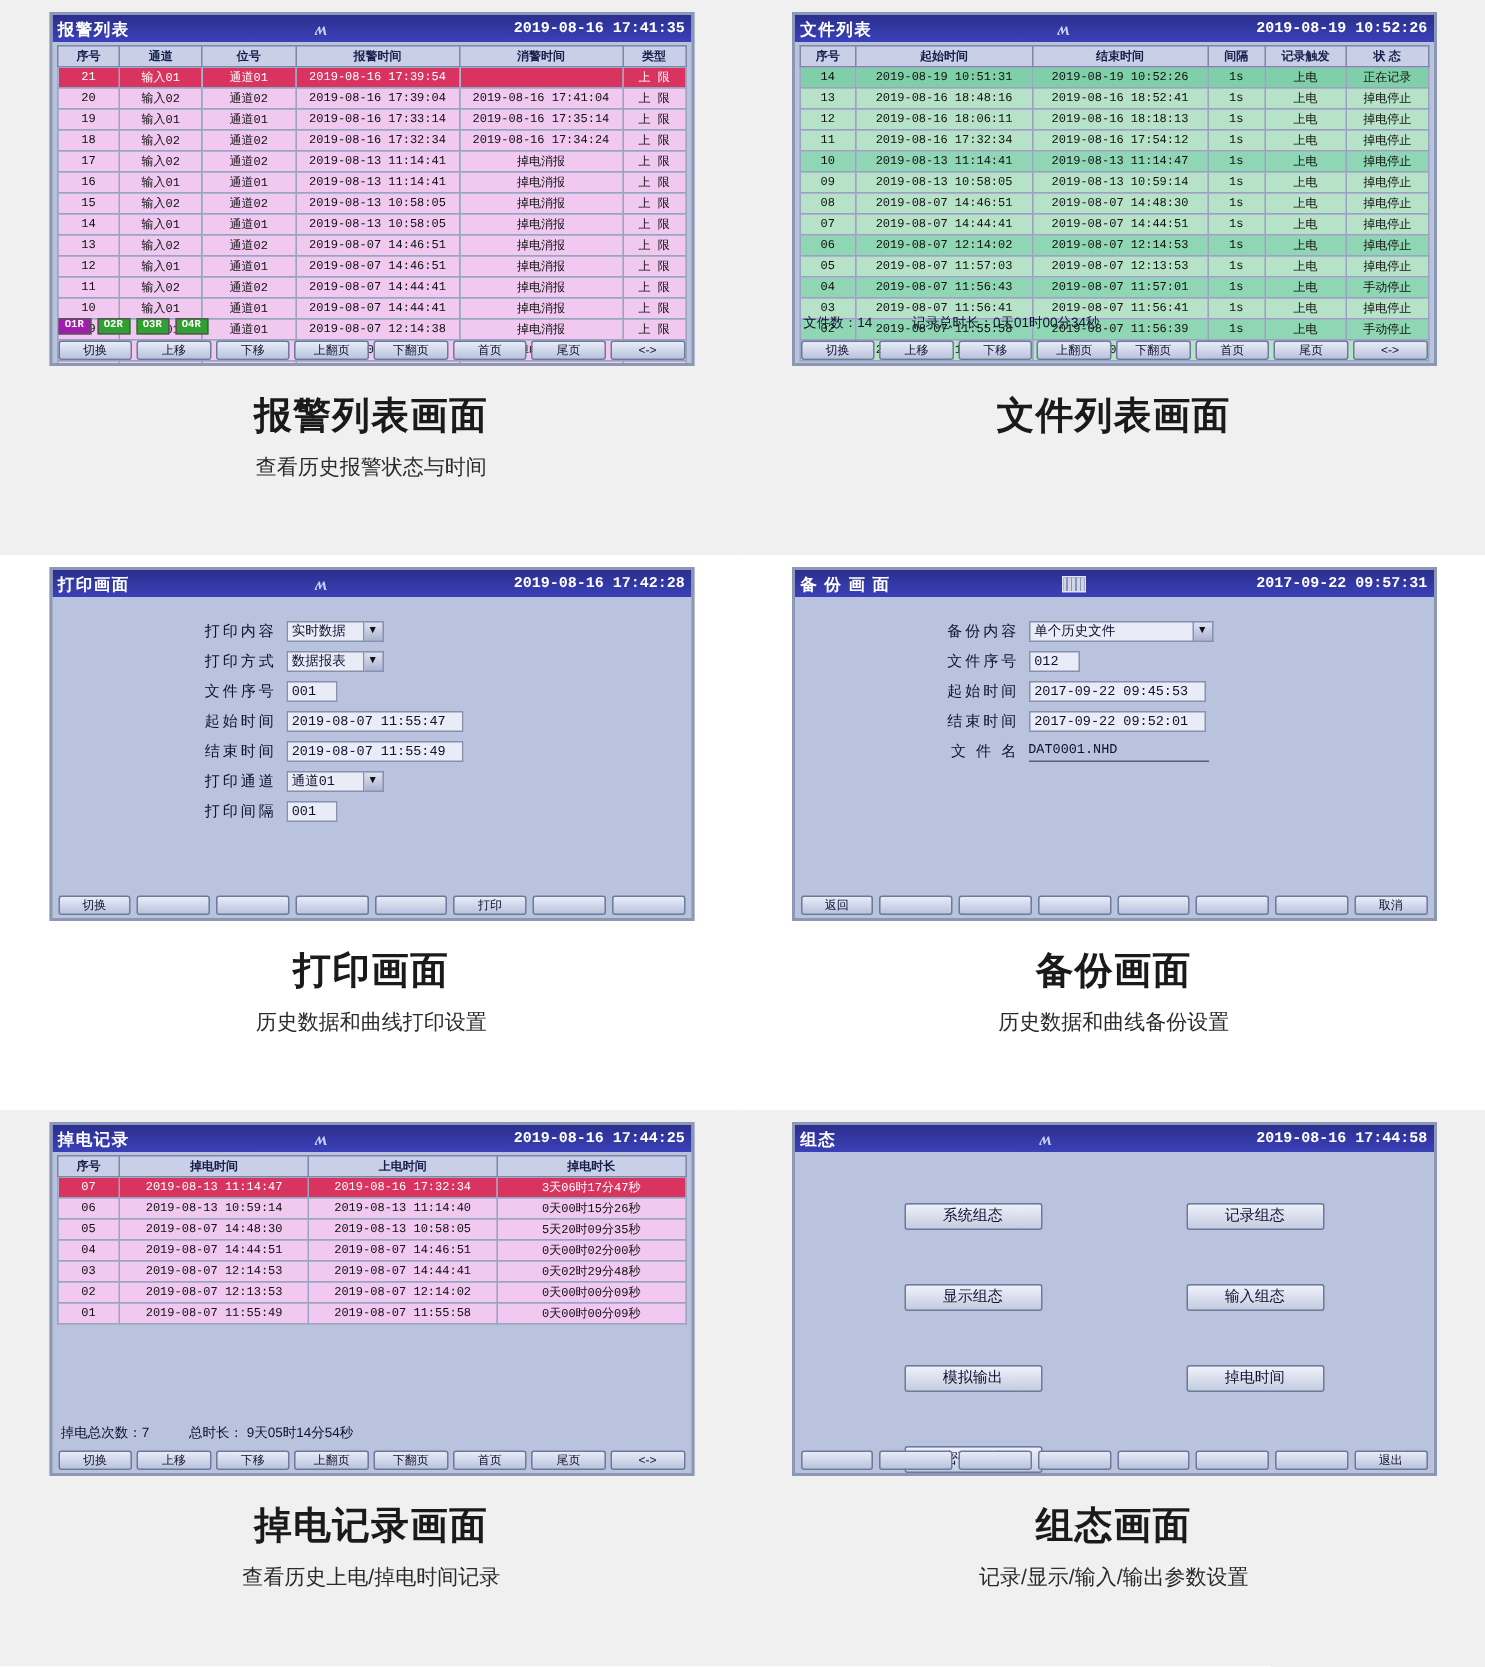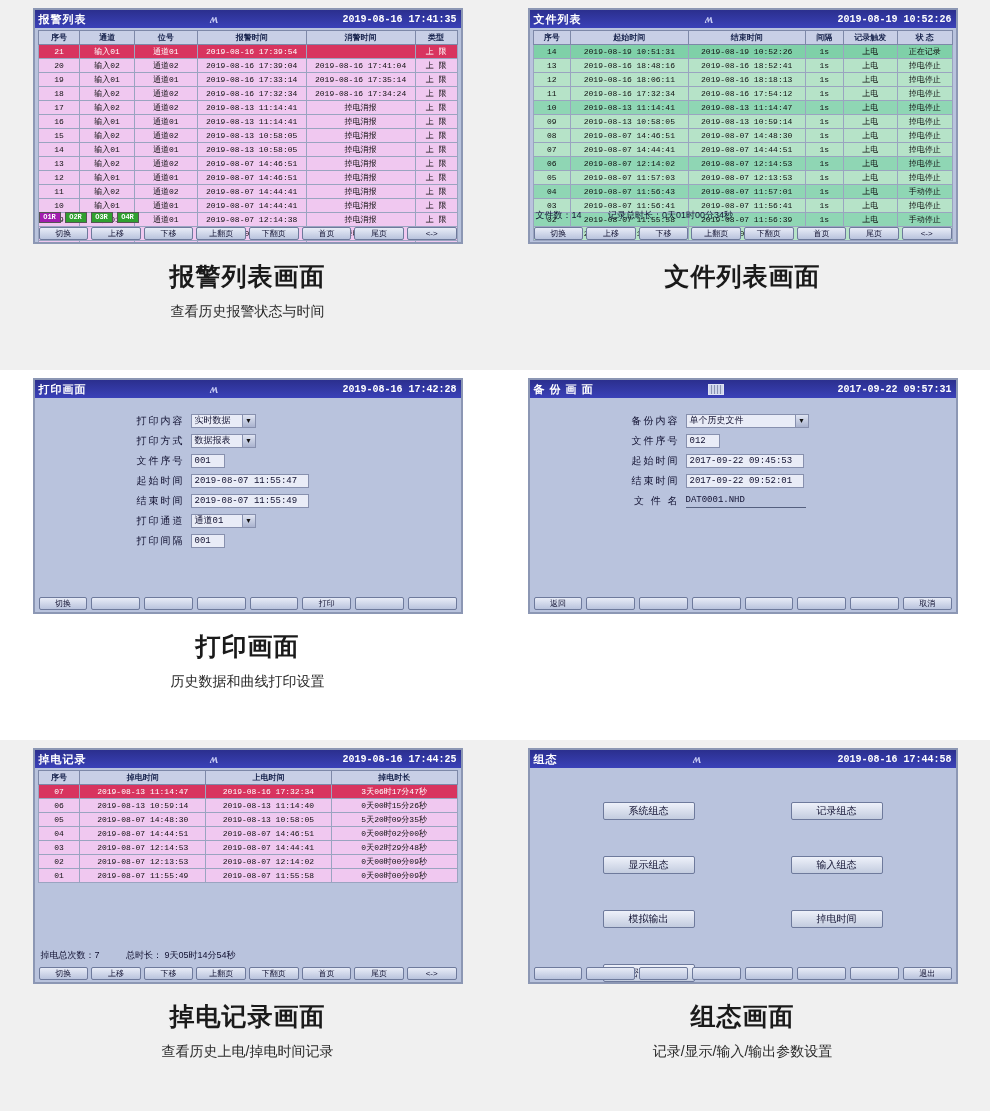--- a/index.html
+++ b/index.html
@@ -659,20 +659,24 @@
         <div class="btn">返回</div>
         <div class="btn blank"></div>
         <div class="btn blank"></div>
         <div class="btn blank"></div>
         <div class="btn blank"></div>
         <div class="btn blank"></div>
         <div class="btn blank"></div>
         <div class="btn">取消</div>
       </div>
     </div>
+    <div class="caption">
+      <div class="c-title">备份画面</div>
+      <div class="c-sub">历史数据和曲线备份设置</div>
+    </div>
   </div>
 
   <div class="cell">
     <div class="screen">
       <div class="titlebar">
         <span class="tl">掉电记录</span>
         <span class="tc logo-m">ʍ</span>
         <span class="tr">2019-08-16 17:44:25</span>
       </div>
       <div class="tbl-wrap">

